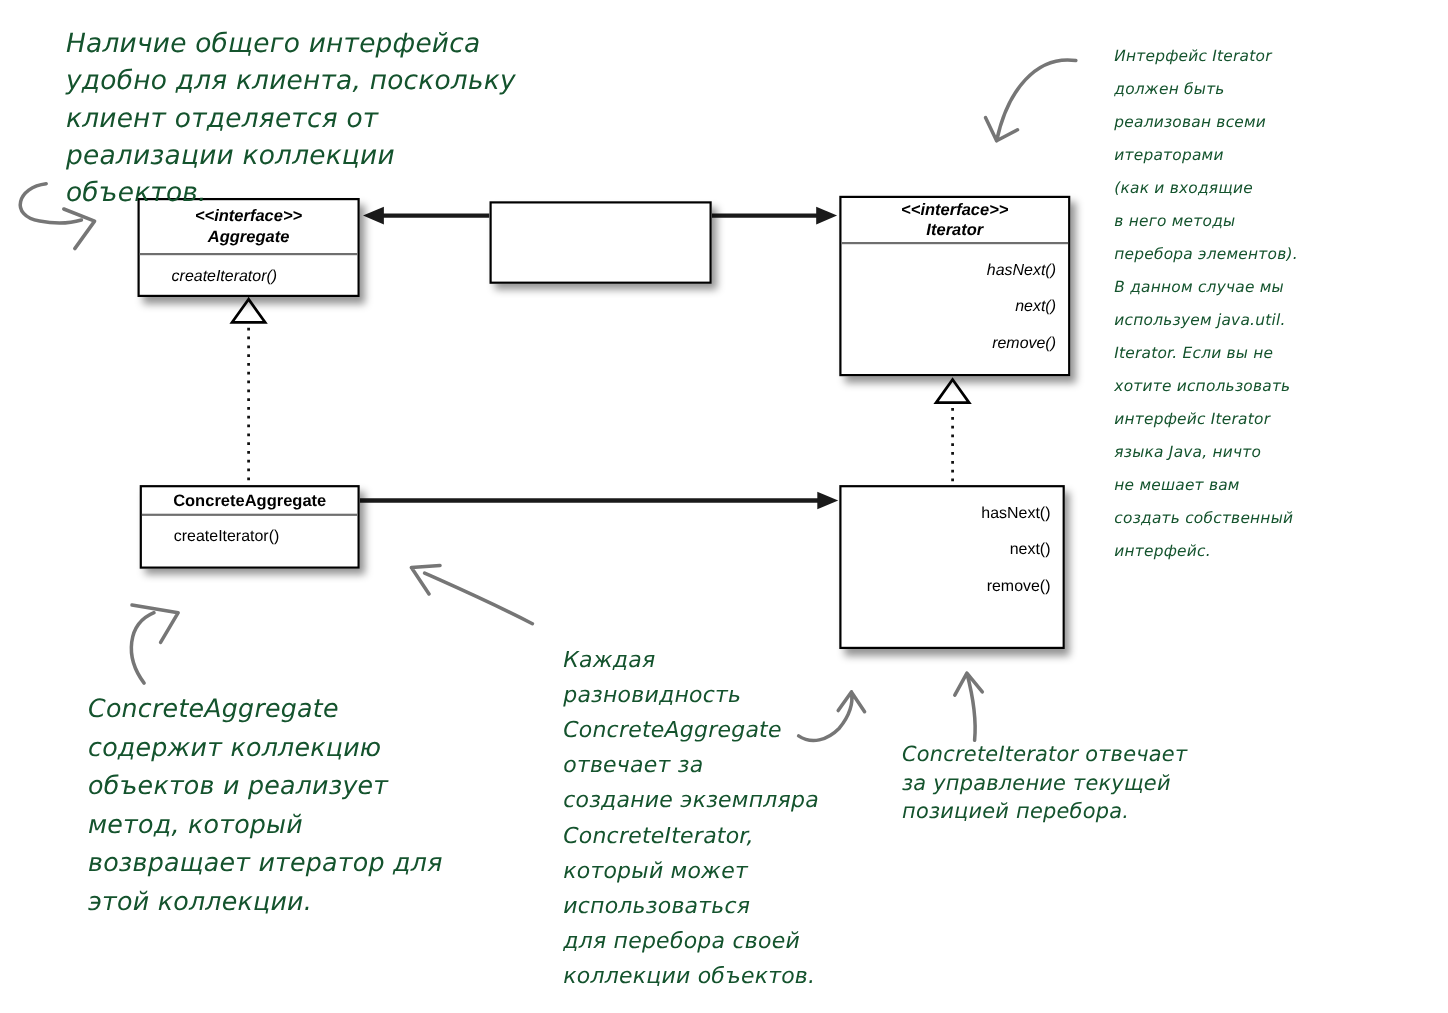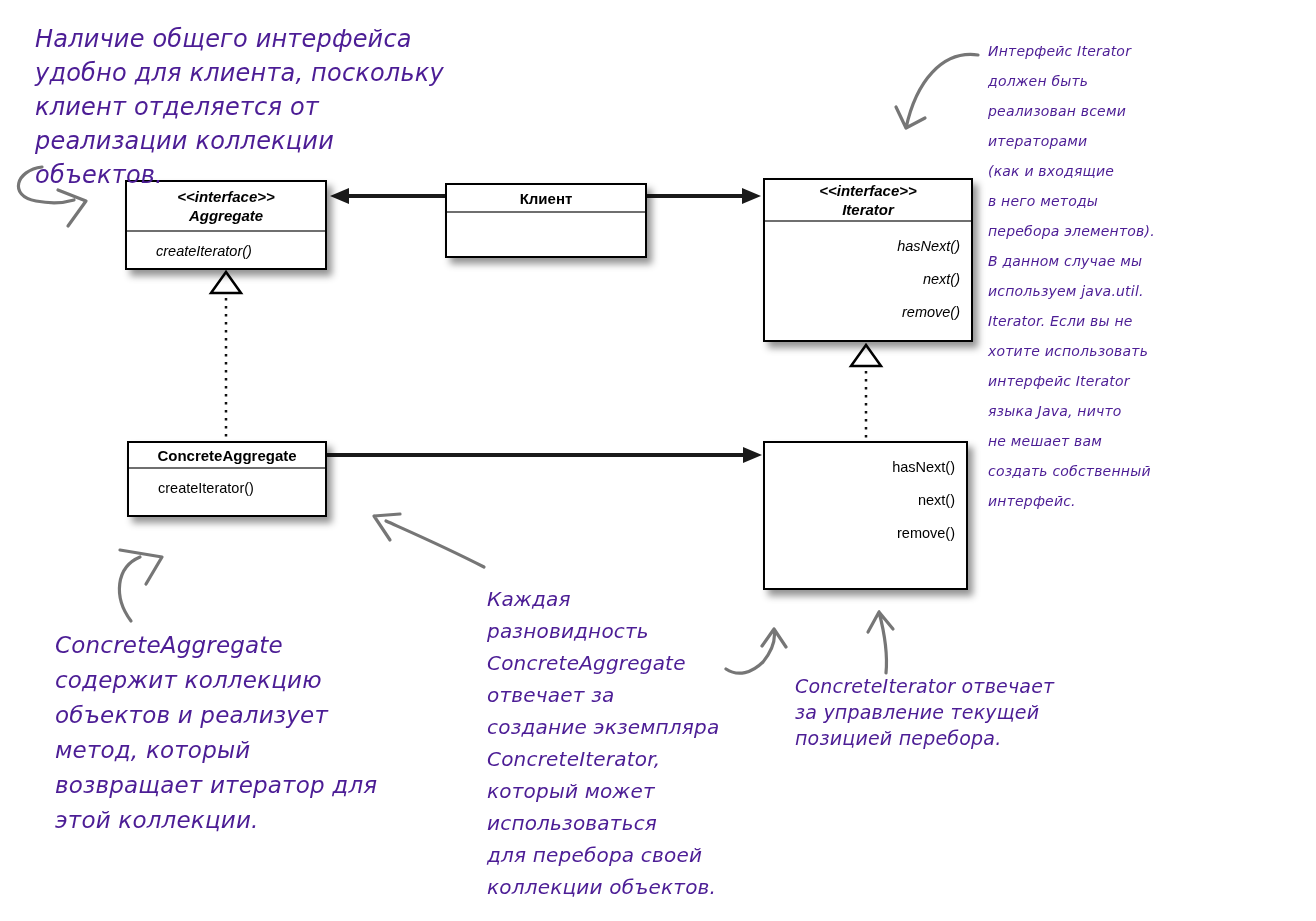--- a/index.html
+++ b/index.html
@@ -19,21 +19,21 @@
   }
   .stereotype,.cname{font-weight:bold;font-size:15px;line-height:19px;color:#000;}
   .interface .stereotype,.interface .cname{font-style:italic;}
   .uml-body{padding:8px 11px;box-sizing:border-box;}
   .method{font-size:14.5px;color:#000;line-height:22px;margin-left:18px;}
   .interface .method{font-style:italic;}
   .m-loose .method{line-height:33px;text-align:right;}
   
   .hand{
     position:absolute;font-family:"DejaVu Sans",sans-serif;font-style:italic;
-    color:#4c1d95;white-space:pre-line;letter-spacing:0.2px;
+    color:#14532d;white-space:pre-line;letter-spacing:0.2px;margin-left:25px;
   }
   .hand-stroke{stroke:#767676;stroke-width:3.2;fill:none;
     stroke-linecap:round;stroke-linejoin:round;}
   .assoc{stroke:#1a1a1a;stroke-width:4;fill:none;}
   .assoc-head{fill:#1a1a1a;stroke:none;}
   .realize-tri{fill:#ffffff;stroke:#000;stroke-width:2.5;}
   .realize-dash{stroke:#111;stroke-width:2.5;stroke-dasharray:2.5 5.5;fill:none;}
 </style>
 </head>
 <body>
@@ -77,23 +77,20 @@
   <div class="uml-head" style="height:50px">
     <div class="stereotype">&lt;&lt;interface&gt;&gt;</div>
     <div class="cname">Aggregate</div>
   </div>
   <div class="uml-body">
     <div class="method">createIterator()</div>
   </div>
 </div>
 
 <div class="uml-box" style="left:445px;top:183px;width:202px;height:75px">
-  <div class="uml-head" style="height:28px">
-    <div class="cname">Клиент</div>
-  </div>
   <div class="uml-body"></div>
 </div>
 
 <div class="uml-box interface m-loose" style="left:763px;top:178px;width:210px;height:164px">
   <div class="uml-head" style="height:42px">
     <div class="stereotype">&lt;&lt;interface&gt;&gt;</div>
     <div class="cname">Iterator</div>
   </div>
   <div class="uml-body">
     <div class="method">hasNext()</div>

